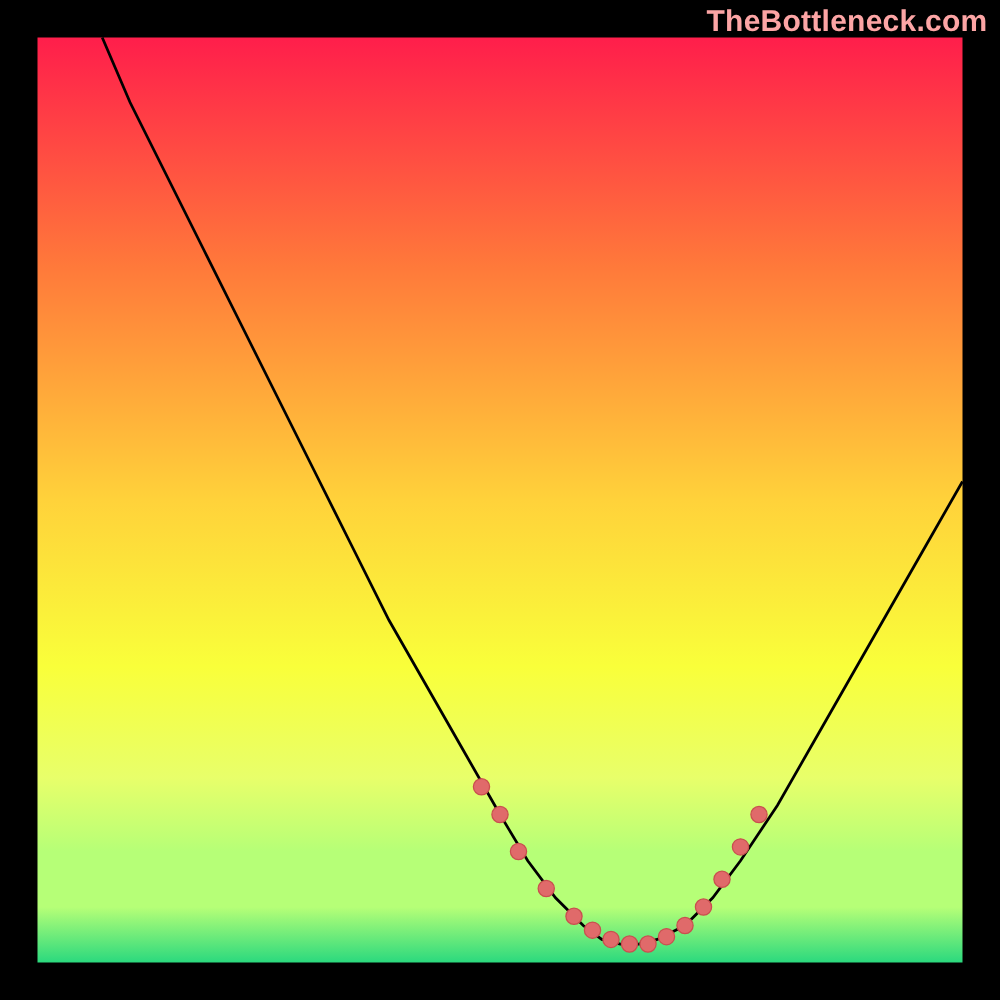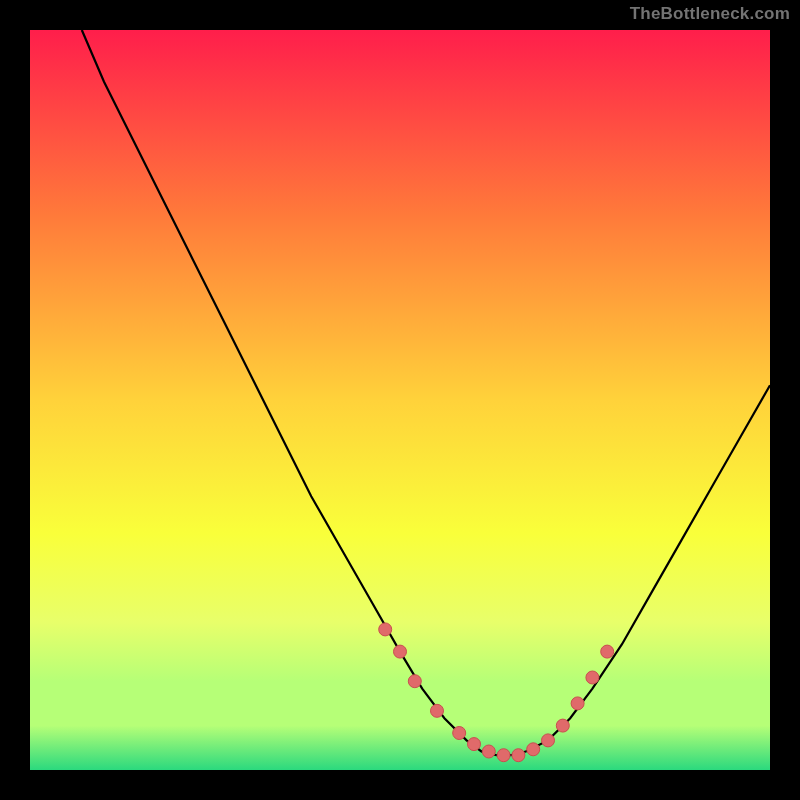--- a/index.html
+++ b/index.html
@@ -14,22 +14,22 @@
   .stage {
     position: relative;
     width: 800px;
     height: 800px;
     background: #000;
   }
   .watermark {
     position: absolute;
     top: 4px;
     right: 10px;
-    color: #737373;
-    font-size: 17px;
+    color: #fca5a5;
+    font-size: 24px;
     font-weight: bold;
     letter-spacing: 0.2px;
     z-index: 5;
   }
   svg {
     position: absolute;
     top: 0;
     left: 0;
   }
 </style>

